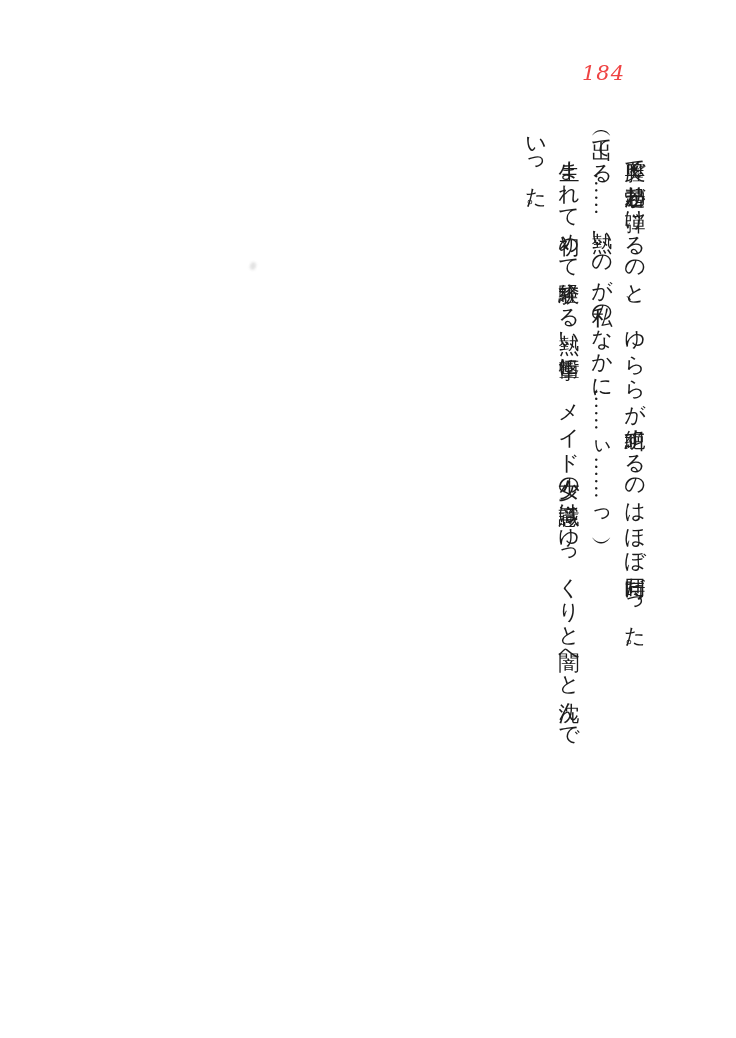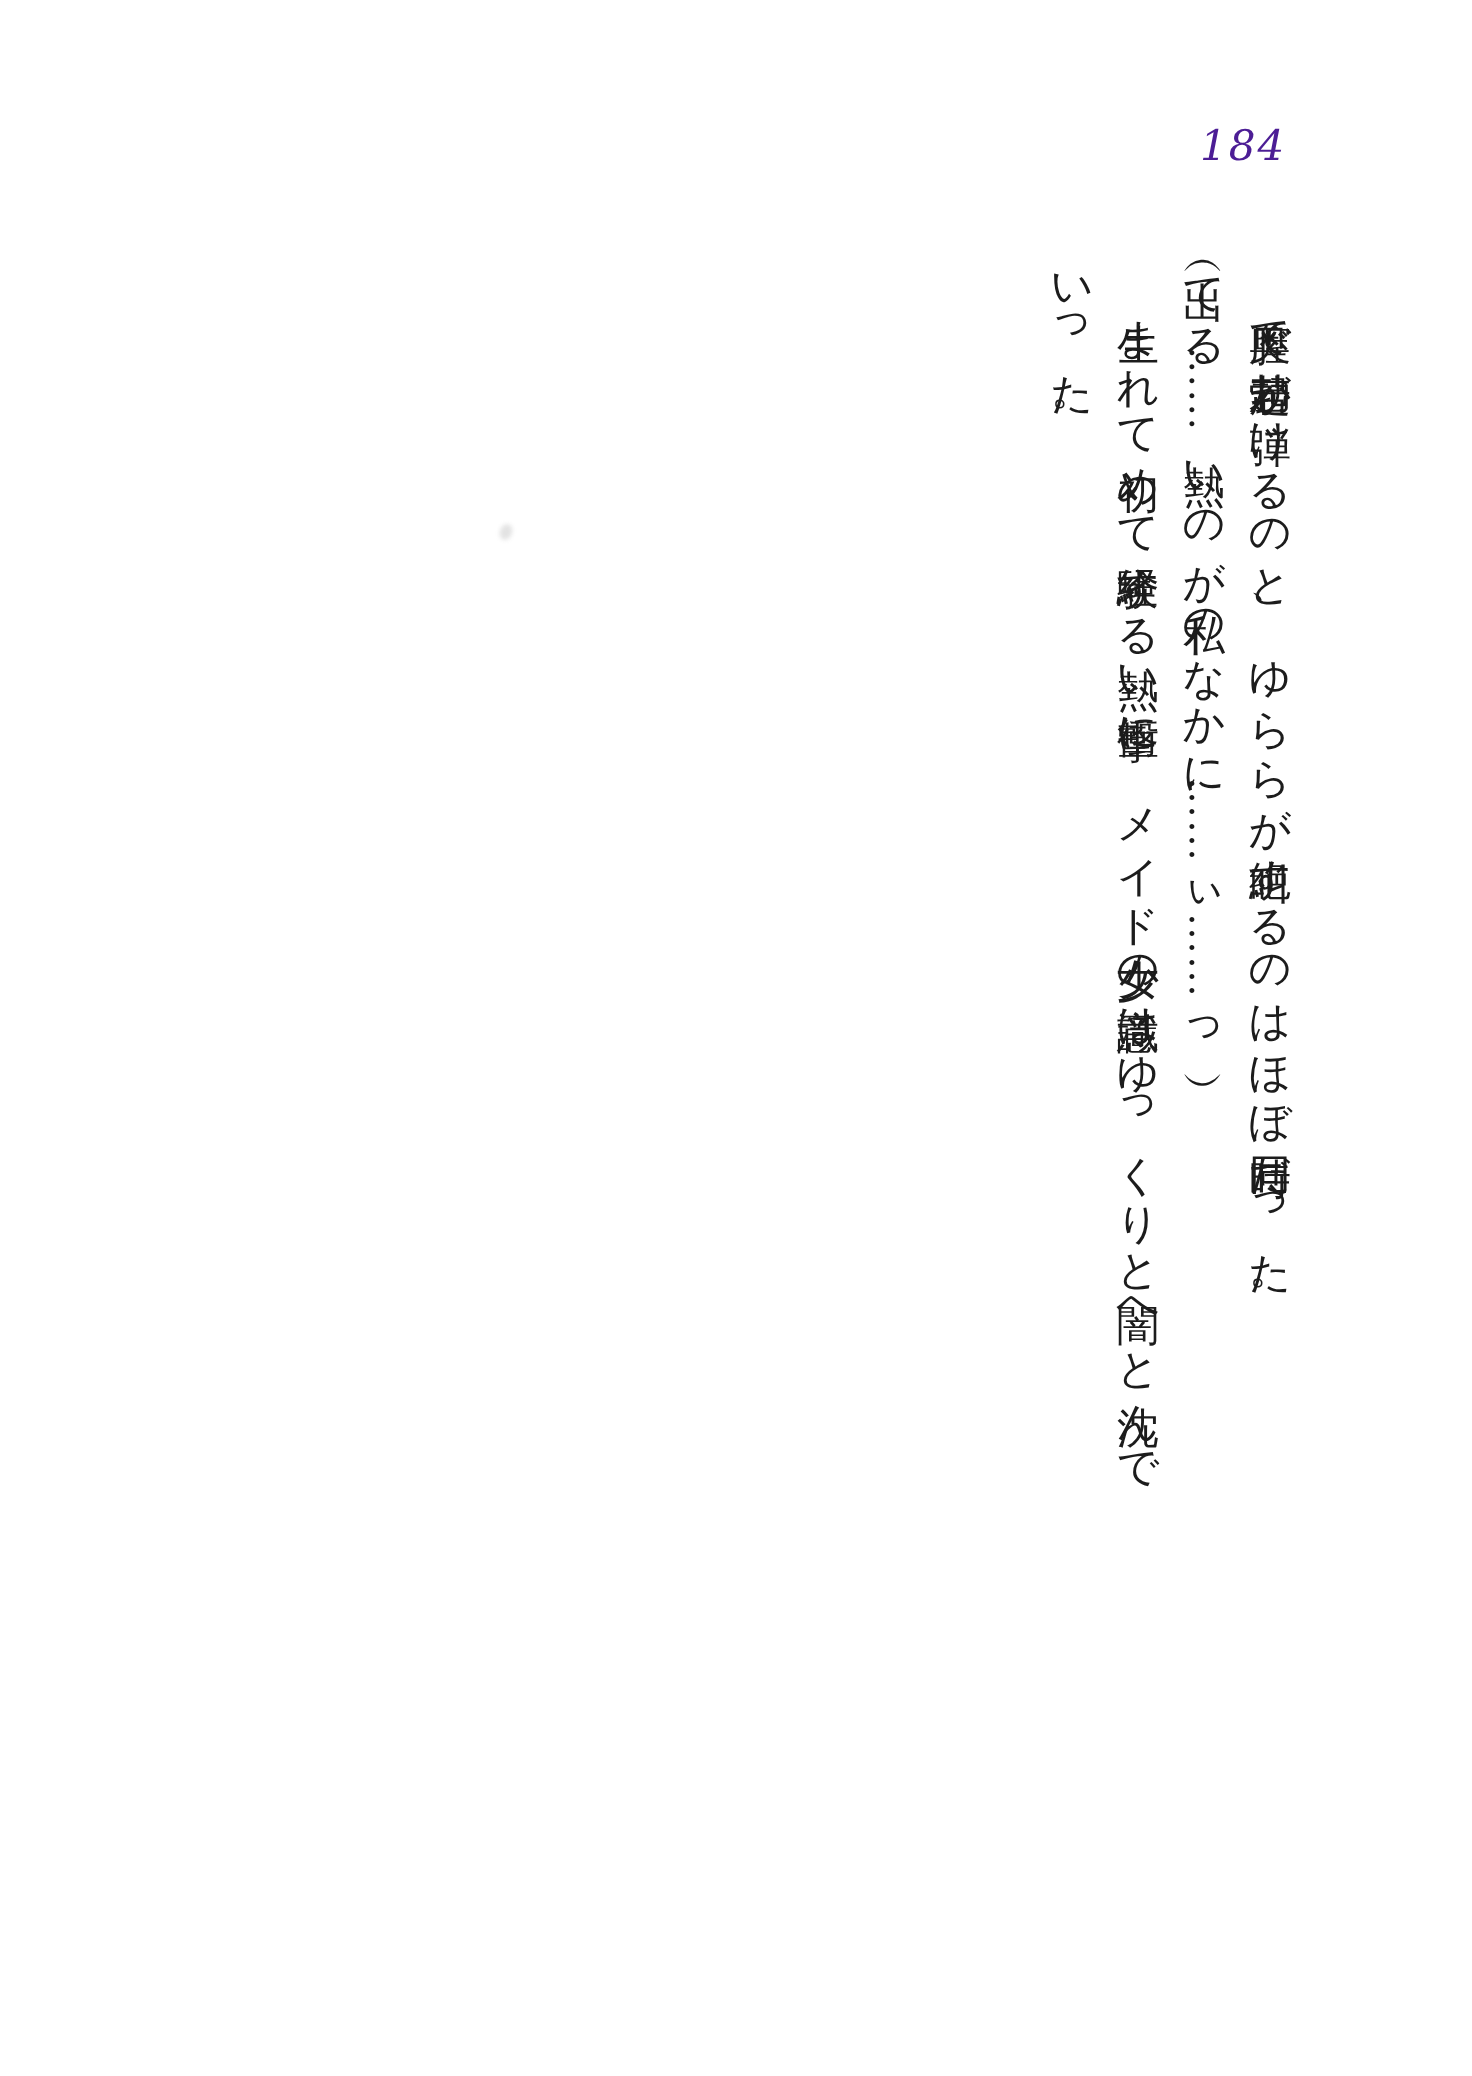--- a/index.html
+++ b/index.html
@@ -15,25 +15,25 @@
     font-family: "Liberation Serif", "DejaVu Serif", serif;
   }
   .page {
     position: absolute;
     inset: 0;
     background: #ffffff;
   }
   .page-number {
     position: absolute;
     top: 61px;
-    left: 600px;
+    left: 582px;
     font-size: 21px;
     font-style: italic;
     letter-spacing: 1px;
-    color: #4c1d95;
+    color: #ef4444;
     font-family: "DejaVu Serif", "Liberation Serif", serif;
   }
   .text-block {
     position: absolute;
     top: 123px;
     right: 85px;
     height: 852px;
     writing-mode: vertical-rl;
     text-orientation: mixed;
     font-size: 21px;

